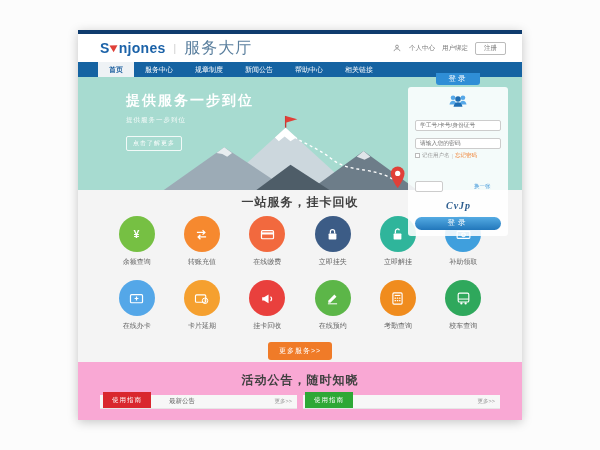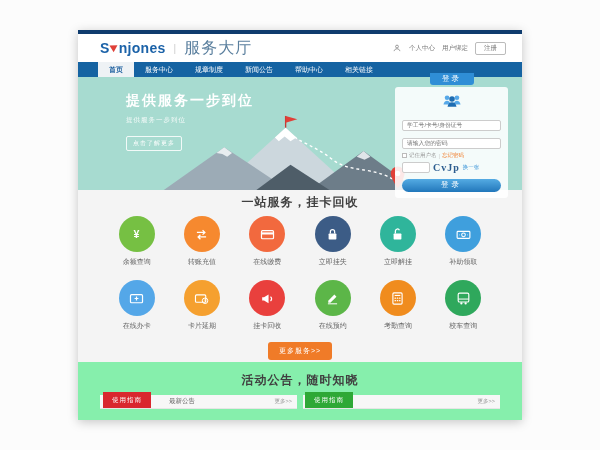--- a/index.html
+++ b/index.html
@@ -34,55 +34,55 @@
   
   .hero { position:relative; height:113px; background:var(--hero-mint,#a7dbd0); overflow:visible; }
   .hero-text { position:absolute; left:48px; top:15px; color:#fff; z-index:2; }
   .hero-text h1 { font-size:14px; font-weight:bold; letter-spacing:2px; margin-bottom:6px; }
   .hero-text p { font-size:6.5px; letter-spacing:1px; opacity:.92; margin-bottom:6px; }
   .hero-cta { font-size:6px; color:#fff; background:transparent; border:1px solid rgba(255,255,255,.85);
               border-radius:2px; padding:2px 6px; letter-spacing:1px; cursor:pointer; }
   .mountains { position:absolute; left:85px; bottom:0; width:255px; height:76px; z-index:1; }
 
   
-  .login { position:absolute; right:14px; top:-4px; width:113px; z-index:3; }
+  .login { position:absolute; right:14px; top:-4px; width:100px; z-index:3; }
   .login-ribbon { width:44px; margin:0 auto; height:12px; background:var(--login-blue,#2f8ed6); color:#fff;
                   font-size:7.5px; text-align:center; line-height:12px; letter-spacing:2px;
                   border-radius:0 0 3px 3px; cursor:pointer; }
   .login-body { margin-top:2px; background:rgba(255,255,255,.88); border-radius:3px; padding:4px 7px 6px; }
   .people { text-align:center; }
   .people svg { width:24px; height:18px; }
   .login input { width:100%; height:11px; font-size:5.8px; color:#555; border:1px solid #ccc; border-radius:2px;
                  padding:0 4px; margin-top:3px; background:#fff; outline:none; }
   .remember-row { display:flex; align-items:center; gap:2px; margin-top:3px; font-size:5.5px; color:#999; }
   .cb { width:5px; height:5px; border:1px solid #bbb; background:#fff; display:inline-block; cursor:pointer; }
   .sep { color:#ccc; }
   .forgot { color:#f07b28; text-decoration:none; cursor:pointer; }
   .captcha-row { display:flex; align-items:center; gap:3px; margin-top:3px; }
   .captcha-row input { width:28px; margin-top:0; }
-  .captcha-img { font-family:"Liberation Serif","DejaVu Serif",serif; font-weight:bold;
-                 font-size:10px; color:#2c5d8f; letter-spacing:1px; }
+  .captcha-img { font-family:"Liberation Serif","DejaVu Serif",serif; font-style:italic; font-weight:bold;
+                 font-size:10px; color:#2c5d8f; letter-spacing:1px;margin-top:38px; }
   .change { font-size:5.5px; color:#2f8ed6; text-decoration:none; cursor:pointer; }
   .login-btn { width:100%; height:13px; margin-top:5px; border:none; border-radius:7px; color:#fff;
                font-size:7.5px; letter-spacing:3px; cursor:pointer;
                background:linear-gradient(#54abe3,#2277bb); }
 
   
   .services { height:172px; background:#f4f4f4; padding-top:5px; }
   .sec-heading { text-align:center; font-size:12px; color:#404040; letter-spacing:1px; line-height:14px; font-weight:bold; }
   .grid { display:grid; grid-template-columns:repeat(6,1fr); row-gap:13px; padding:0 26px; margin-top:7px; }
   .svc { display:flex; flex-direction:column; align-items:center; cursor:pointer; }
   .svc-circle { width:36px; height:36px; border-radius:50%; display:flex; align-items:center; justify-content:center; }
   .svc-circle svg { width:17px; height:17px; display:block; }
   .svc-label { font-size:7px; color:#666; margin-top:5px; }
   .more-services { display:block; margin:11px auto 0; border:none; border-radius:3px; color:#fff;
                    background:var(--button-orange,#f07b28); font-size:7px; padding:4px 11px; letter-spacing:1px; cursor:pointer; }
 
   
-  .announce { height:58px; background:#86efac; padding-top:11px; }
+  .announce { height:58px; background:#f9a8d4; padding-top:11px; }
   .panels { display:flex; gap:6px; padding:0 22px; margin-top:8px; }
   .panel { flex:1; }
   .tabbar { position:relative; height:14px; background:#f7f7f7; border-bottom:1px solid #e6e6e6;
             display:flex; align-items:center; }
   .ribbon { position:relative; top:-2px; height:16px; line-height:16px; color:#fff; font-size:6.5px;
             padding:0 9px; letter-spacing:1px; cursor:pointer; }
   .ribbon.red { background:var(--ribbon-red,#d9272e); margin-left:3px; }
   .ribbon.green { background:var(--ribbon-green,#2ea836); margin-left:2px; }
   .plain-tab { font-size:6.5px; color:#666; margin-left:18px; cursor:pointer; }
   .more { margin-left:auto; margin-right:5px; font-size:5.5px; color:#999; text-decoration:none; cursor:pointer; }

